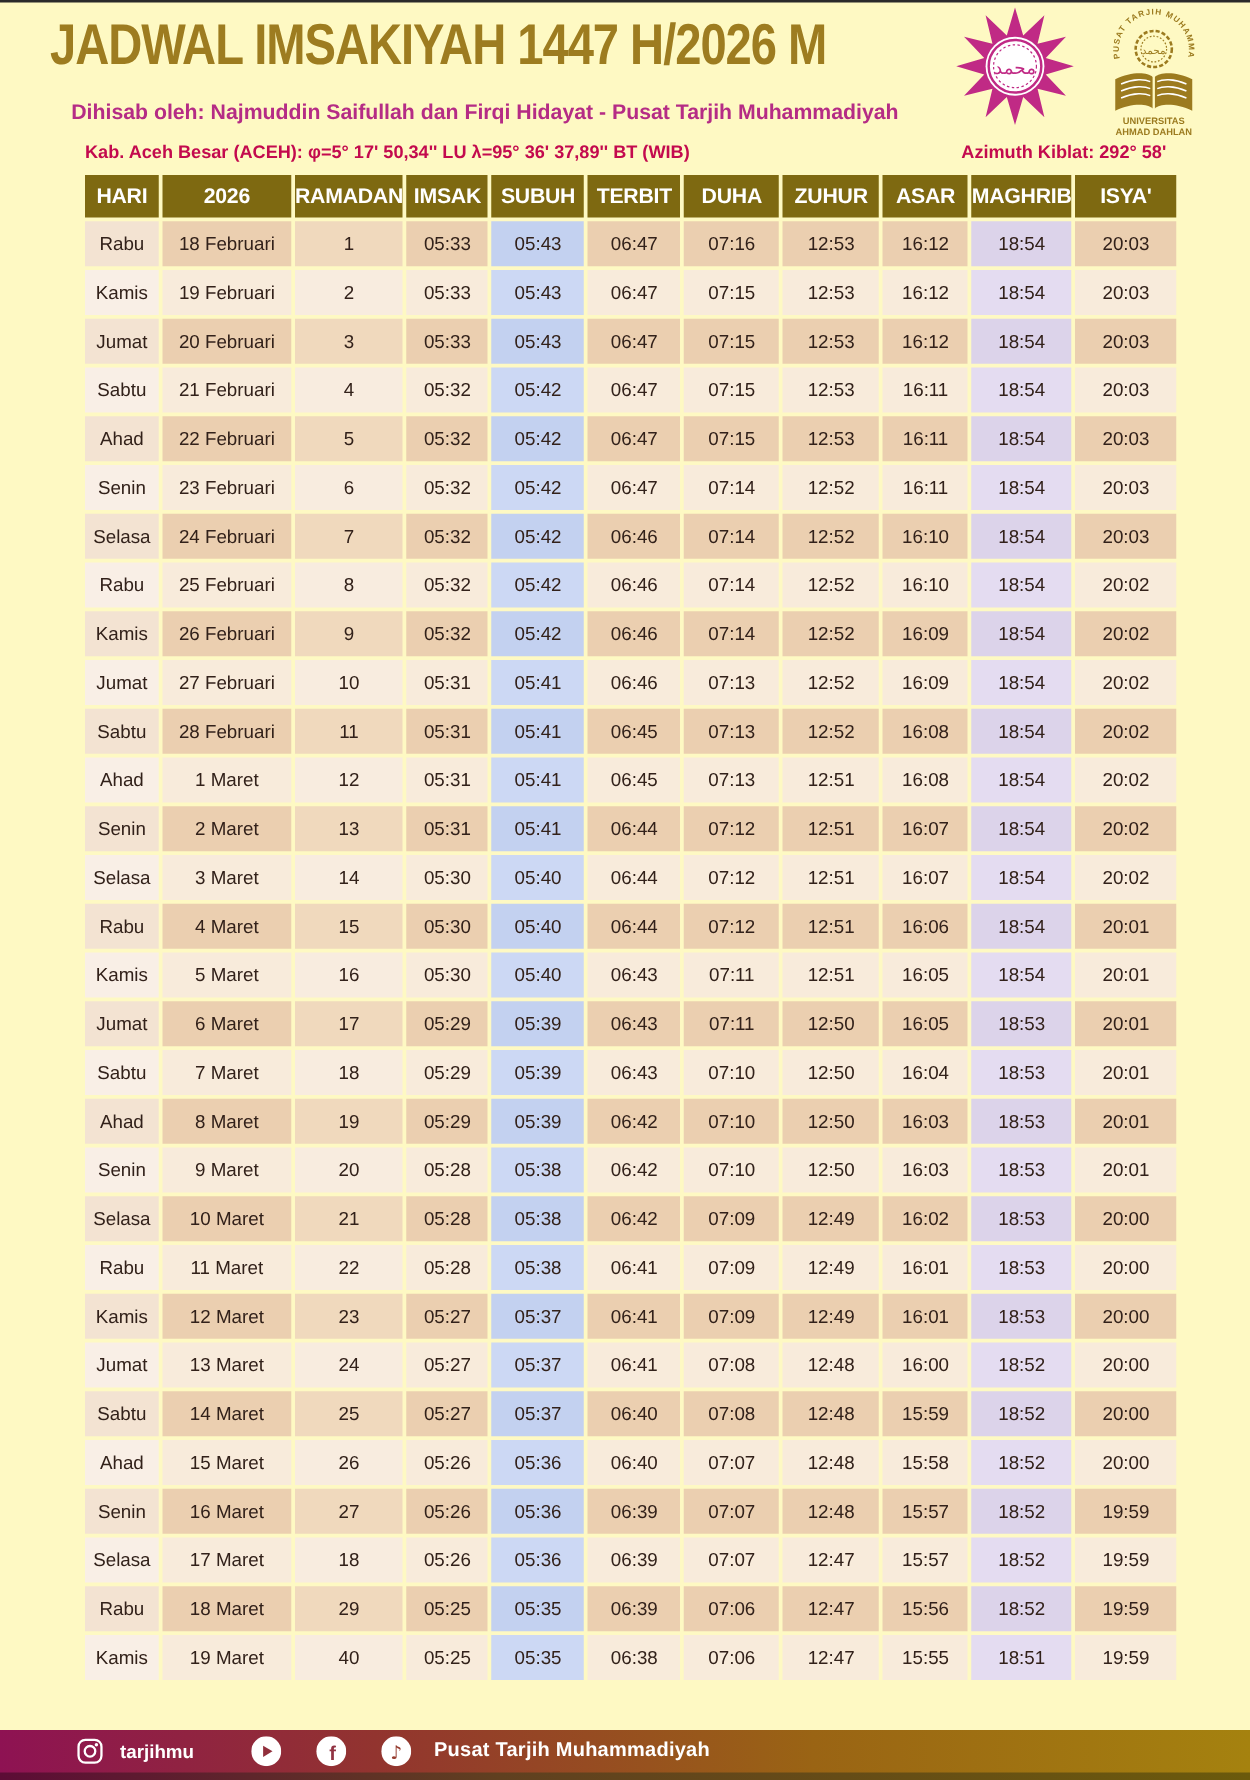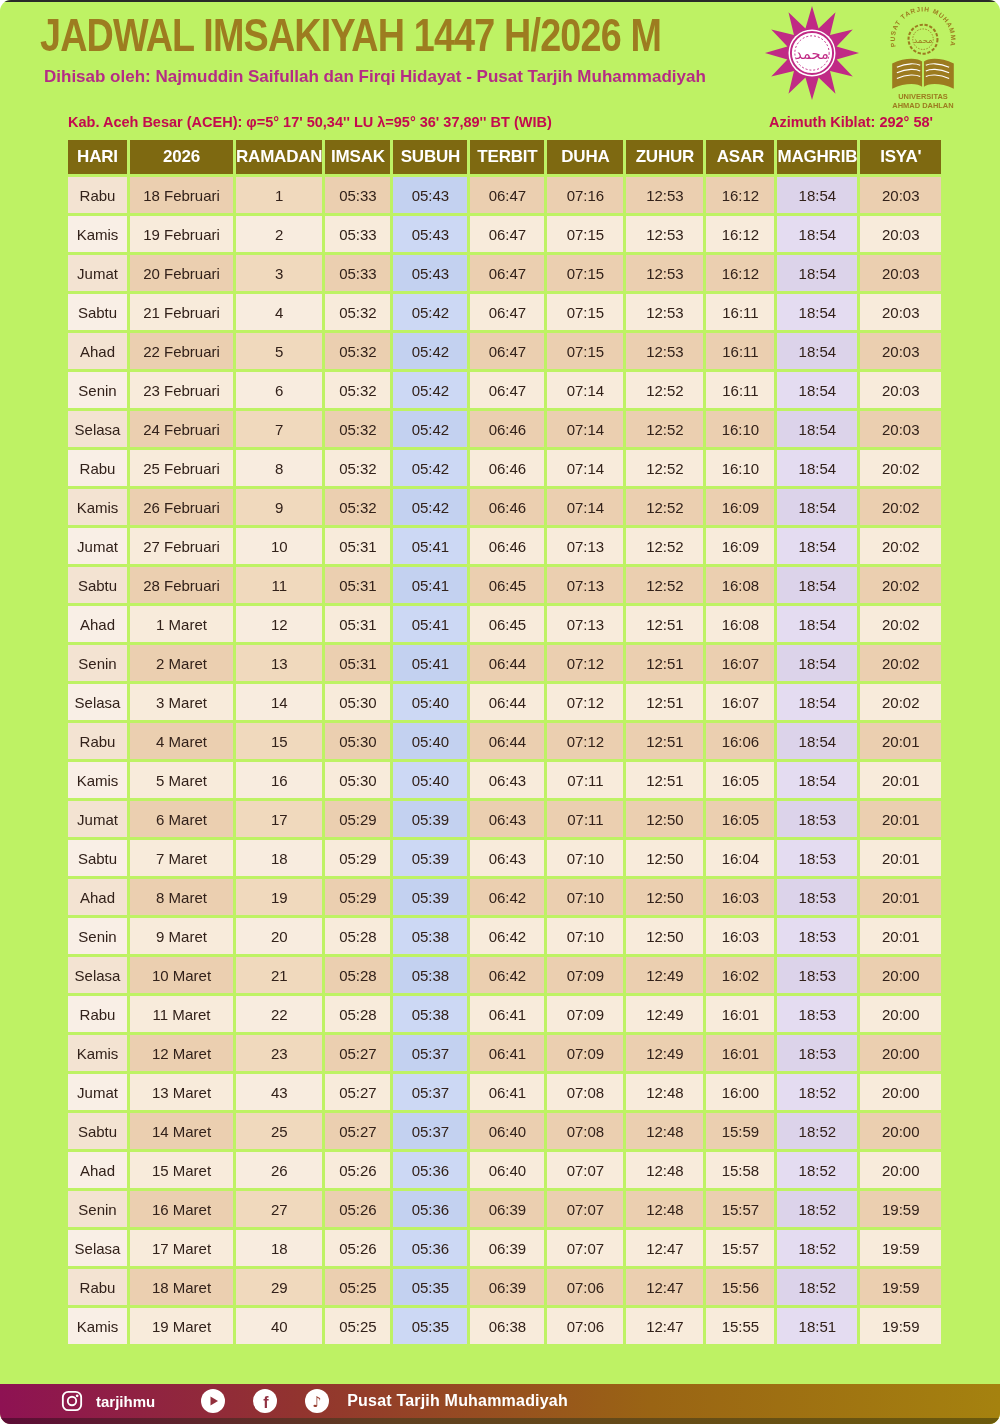--- a/index.html
+++ b/index.html
@@ -1,23 +1,23 @@
 <!DOCTYPE html>
 <html><head>
 <meta charset="utf-8">
 <style>
   html,body{margin:0;padding:0;background:#ffffff;}
-  .page{position:relative;width:1000px;height:1424px;background:#bef264;overflow:hidden;
-        font-family:"Liberation Sans","DejaVu Sans",sans-serif;border-radius:11px;}
+  .page{position:relative;width:1000px;height:1424px;background:#fef9c3;overflow:hidden;
+        font-family:"Liberation Sans","DejaVu Sans",sans-serif;}
   .topline{position:absolute;top:0;left:0;width:100%;height:2px;background:#2a2a2a;}
 
   
   .title{position:absolute;left:40px;top:8px;margin:0;color:#9d7c20;font-size:46px;font-weight:700;
          letter-spacing:-1px;white-space:nowrap;transform:scaleX(0.82);transform-origin:left center;}
-  .subtitle{position:absolute;left:40px;top:63px;margin:4px;color:#b52c85;font-size:17px;font-weight:700;
+  .subtitle{position:absolute;left:40px;top:63px;margin:17px;color:#b52c85;font-size:17px;font-weight:700;
             white-space:nowrap;}
   .logo-muh{position:absolute;left:763px;top:4px;width:98px;height:98px;}
   .logo-uad{position:absolute;left:868px;top:0px;width:110px;height:112px;}
 
   
   .inforow{position:absolute;left:68px;top:114px;width:865px;display:flex;justify-content:space-between;
            color:#c30a4e;font-weight:700;font-size:14.5px;white-space:nowrap;}
 
   
   table.sched{position:absolute;left:65px;top:137px;border-collapse:separate;border-spacing:3px;
@@ -413,21 +413,21 @@
           <td class="col-terbit">06:41</td>
           <td class="col-duha">07:09</td>
           <td class="col-zuhur">12:49</td>
           <td class="col-asar">16:01</td>
           <td class="col-maghrib">18:53</td>
           <td class="col-isya">20:00</td>
         </tr>
         <tr class="even">
           <td class="col-hari">Jumat</td>
           <td class="col-date">13 Maret</td>
-          <td class="col-ramadan">43</td>
+          <td class="col-ramadan">24</td>
           <td class="col-imsak">05:27</td>
           <td class="col-subuh">05:37</td>
           <td class="col-terbit">06:41</td>
           <td class="col-duha">07:08</td>
           <td class="col-zuhur">12:48</td>
           <td class="col-asar">16:00</td>
           <td class="col-maghrib">18:52</td>
           <td class="col-isya">20:00</td>
         </tr>
         <tr class="odd">

